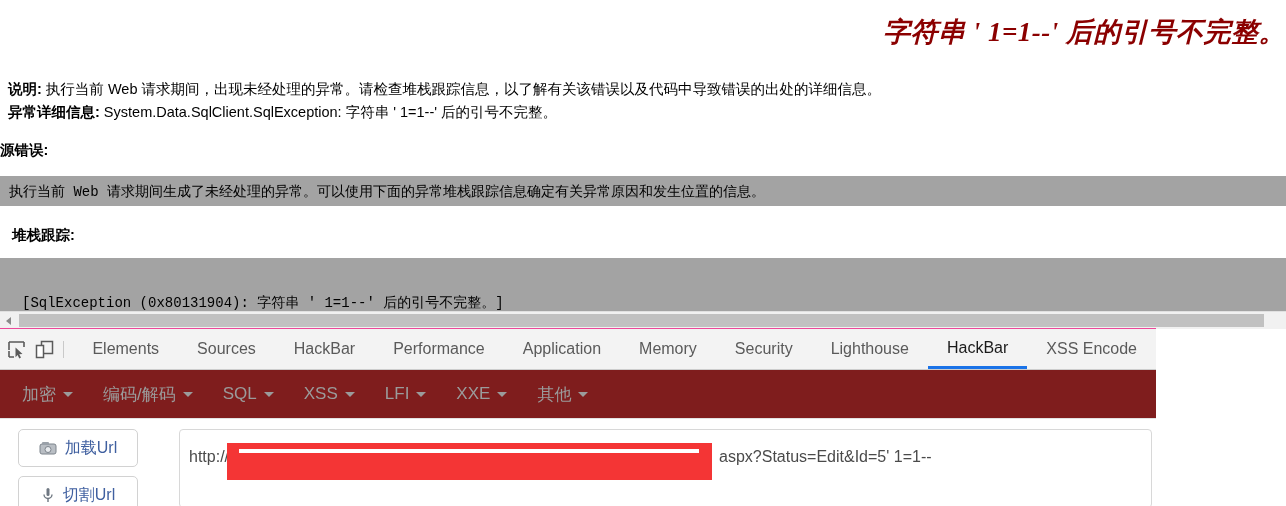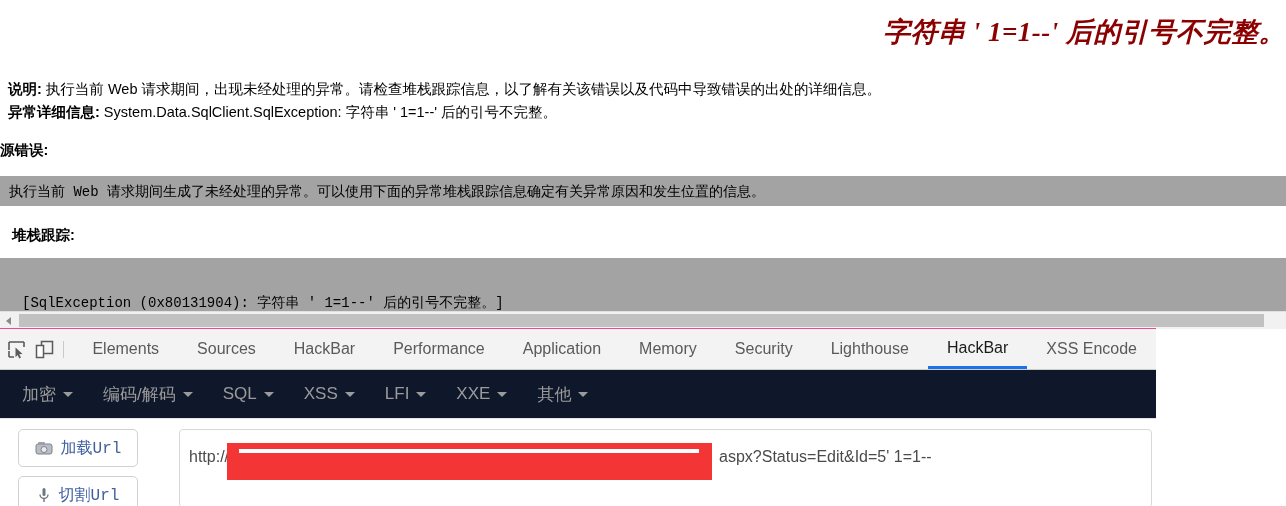--- a/index.html
+++ b/index.html
@@ -145,21 +145,21 @@
   }
   .dt-tab.active {
     color: #1a1a1a;
     border-bottom: 3px solid #1a73e8;
   }
 
   
   .hb-menubar {
     position: relative;
     height: 48px;
-    background: #0f172a;
+    background: #7f1d1d;
     border-bottom: 1px solid #e3e3e3;
     display: flex;
     align-items: center;
     padding-left: 22px;
   }
   .hb-menu {
     display: flex;
     align-items: center;
     font-size: 17px;
     color: #9b9b9b;
@@ -195,21 +195,20 @@
     border: 1px solid #d2d2d2;
     border-radius: 5px;
     background: #ffffff;
     display: flex;
     align-items: center;
     justify-content: center;
     font-size: 16px;
     color: #4060a0;
     cursor: pointer;
     box-sizing: border-box;
-    font-family: Liberation Mono, monospace;
   }
   .hb-btn .bico { margin-right: 8px; display: flex; align-items: center; }
   .hb-urlwrap {
     position: relative;
     flex: 1;
     margin-left: 37px;
     margin-right: 4px;
     border: 1px solid #d8d8d8;
     border-radius: 4px;
     background: #ffffff;

